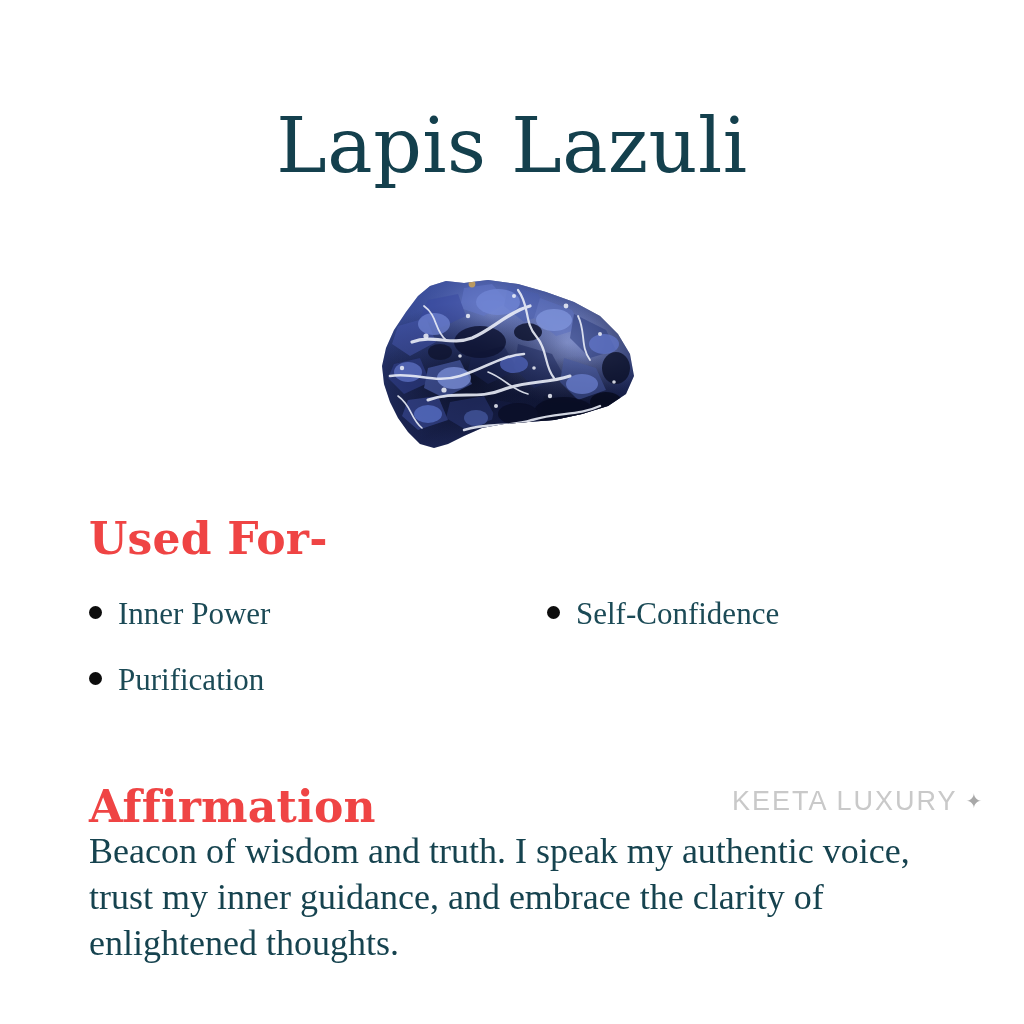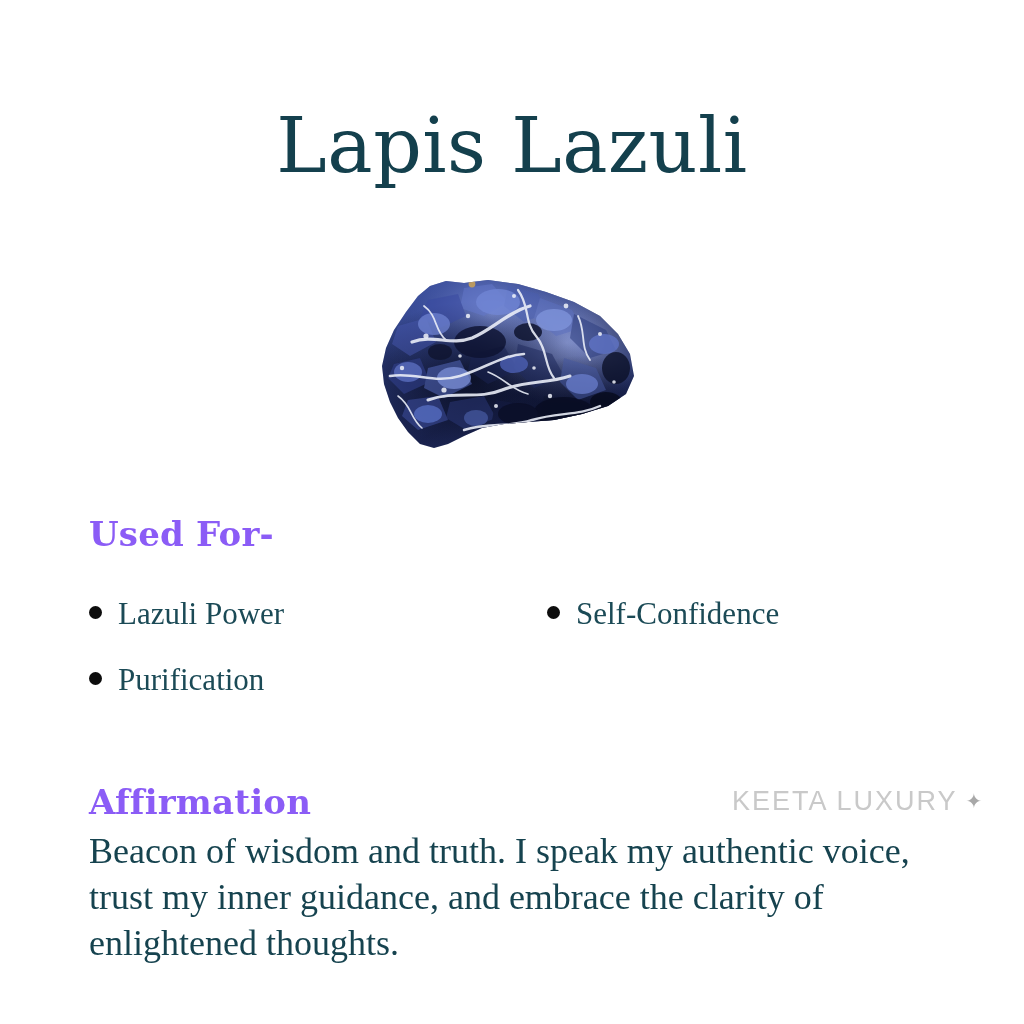--- a/index.html
+++ b/index.html
@@ -49,22 +49,22 @@
     width: 276px;
     height: 186px;
   }
 
   
   .heading {
     position: absolute;
     left: 89px;
     font-family: "DejaVu Serif", "Liberation Serif", serif;
     font-weight: bold;
-    font-size: 34px;
-    color: #8b5cf6;
+    font-size: 44px;
+    color: #ef4444;
     letter-spacing: 0.2px;
     line-height: 1;
   }
   .heading.used-for { top: 517px; }
   .heading.affirmation { top: 768px; margin-top: 17px; }
 
   
   .uses {
     position: absolute;
     left: 89px;
@@ -265,21 +265,21 @@
       </g>
     </svg>
   </div>
 
   <div class="heading used-for">Used For-</div>
 
   <div class="uses">
     <div class="uses-col left">
       <div class="use-item">
         <span class="dot"></span>
-        <span class="label">Lazuli Power</span>
+        <span class="label">Inner Power</span>
       </div>
       <div class="use-item">
         <span class="dot"></span>
         <span class="label">Purification</span>
       </div>
     </div>
     <div class="uses-col right">
       <div class="use-item">
         <span class="dot"></span>
         <span class="label">Self-Confidence</span>

